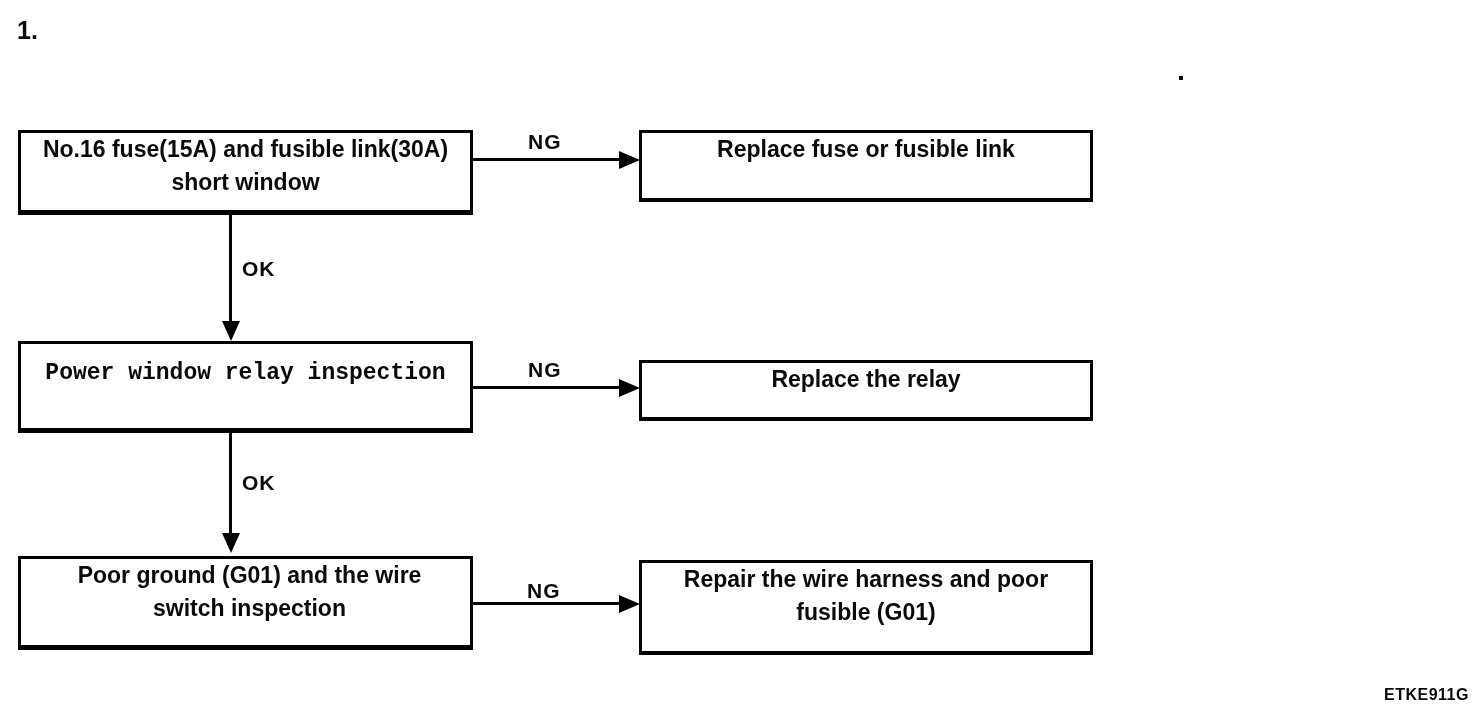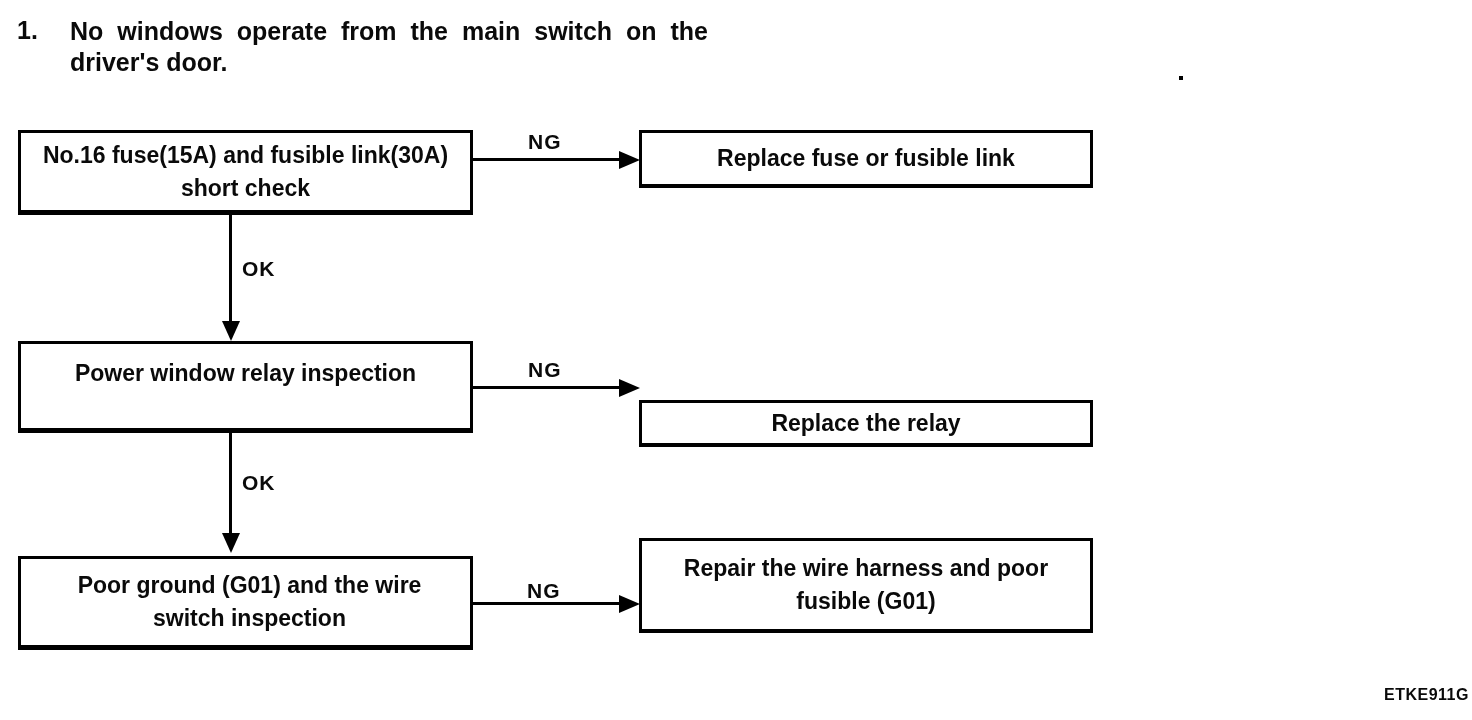--- a/index.html
+++ b/index.html
@@ -36,35 +36,34 @@
 
   
   .fbox {
     position: absolute;
     box-sizing: border-box;
     border: 3px solid #000;
     background: #fff;
     display: flex;
     flex-direction: column;
     align-items: center;
-    justify-content: center;
     text-align: center;
     font-size: 23px;
     font-weight: 700;
     line-height: 33px;
   }
   .fbox span { display: block; }
   .col-left  { left: 18px;  width: 455px; border-bottom-width: 5px; }
   .col-right { left: 639px; width: 454px; border-bottom-width: 4px; }
   #check-box-1  { top: 130px; height: 85px; }
-  #check-box-2  { top: 341px; height: 92px; justify-content: flex-start; padding-top: 13px; }
+  #check-box-2  { top: 341px; height: 92px; justify-content: flex-start; padding-top: 13px; font-family: Liberation Mono, monospace; }
   #check-box-3  { top: 556px; height: 94px; padding-left: 8px; }
-  #action-box-1 { top: 130px; height: 58px; }
-  #action-box-2 { top: 360px; height: 47px; margin-top: 40px; }
-  #action-box-3 { top: 538px; height: 95px; }
+  #action-box-1 { top: 130px; height: 72px; }
+  #action-box-2 { top: 360px; height: 61px; }
+  #action-box-3 { top: 560px; height: 95px; }
 
   
   .hline {
     position: absolute;
     left: 472px;
     width: 150px;
     height: 3px;
     background: #000;
   }
   .harrowhead {
@@ -110,28 +109,24 @@
     width: 4px; height: 4px;
     background: #000;
   }
 </style>
 </head>
 <body>
 
 <div id="canvas">
 
   <div class="heading-num">1.</div>
-  <div class="heading-text">
-    <span class="line1">No windows operate from the main switch on the</span>
-    <span class="line2">driver's door.</span>
-  </div>
 
   <div class="fbox col-left" id="check-box-1">
     <span>No.16 fuse(15A) and fusible link(30A)</span>
-    <span>short check</span>
+    <span>short window</span>
   </div>
   <div class="hline" style="top:158px"></div>
   <div class="harrowhead" style="top:151px"></div>
   <div class="edge-label" style="left:528px; top:130px">NG</div>
   <div class="fbox col-right" id="action-box-1">
     <span>Replace fuse or fusible link</span>
   </div>
 
   <div class="vline" style="top:215px; height:108px"></div>
   <div class="varrowhead" style="top:321px"></div>

